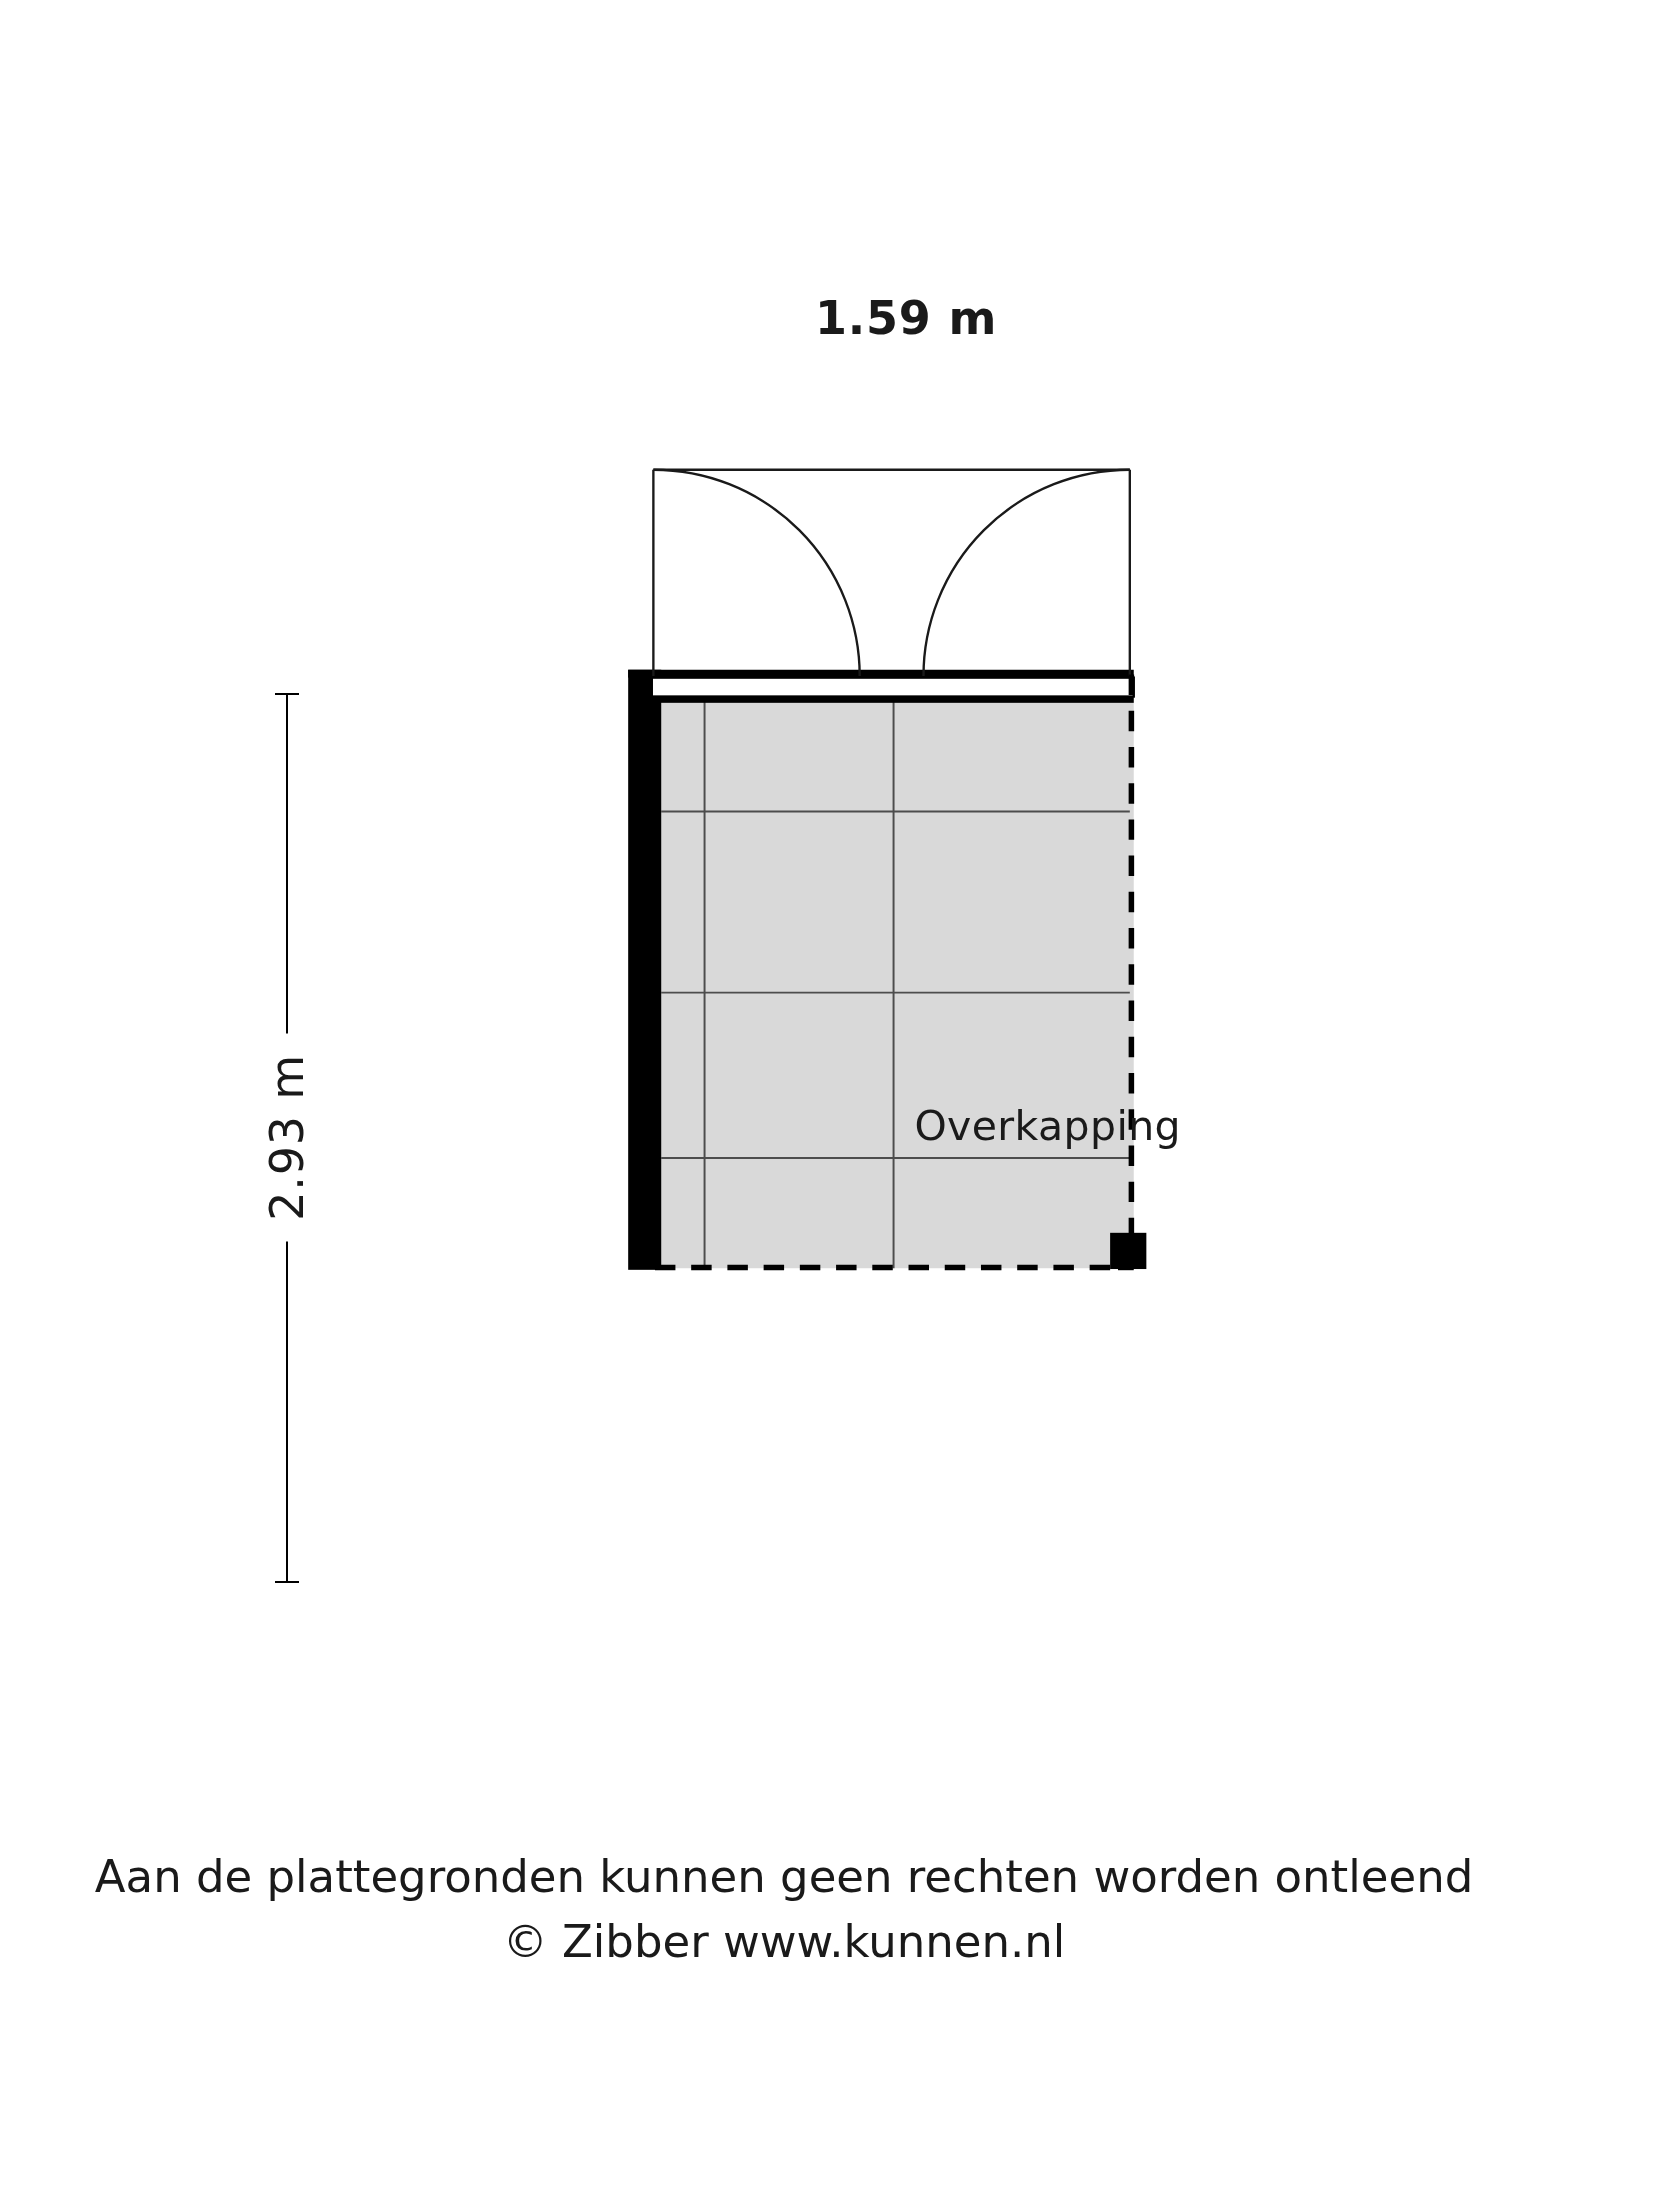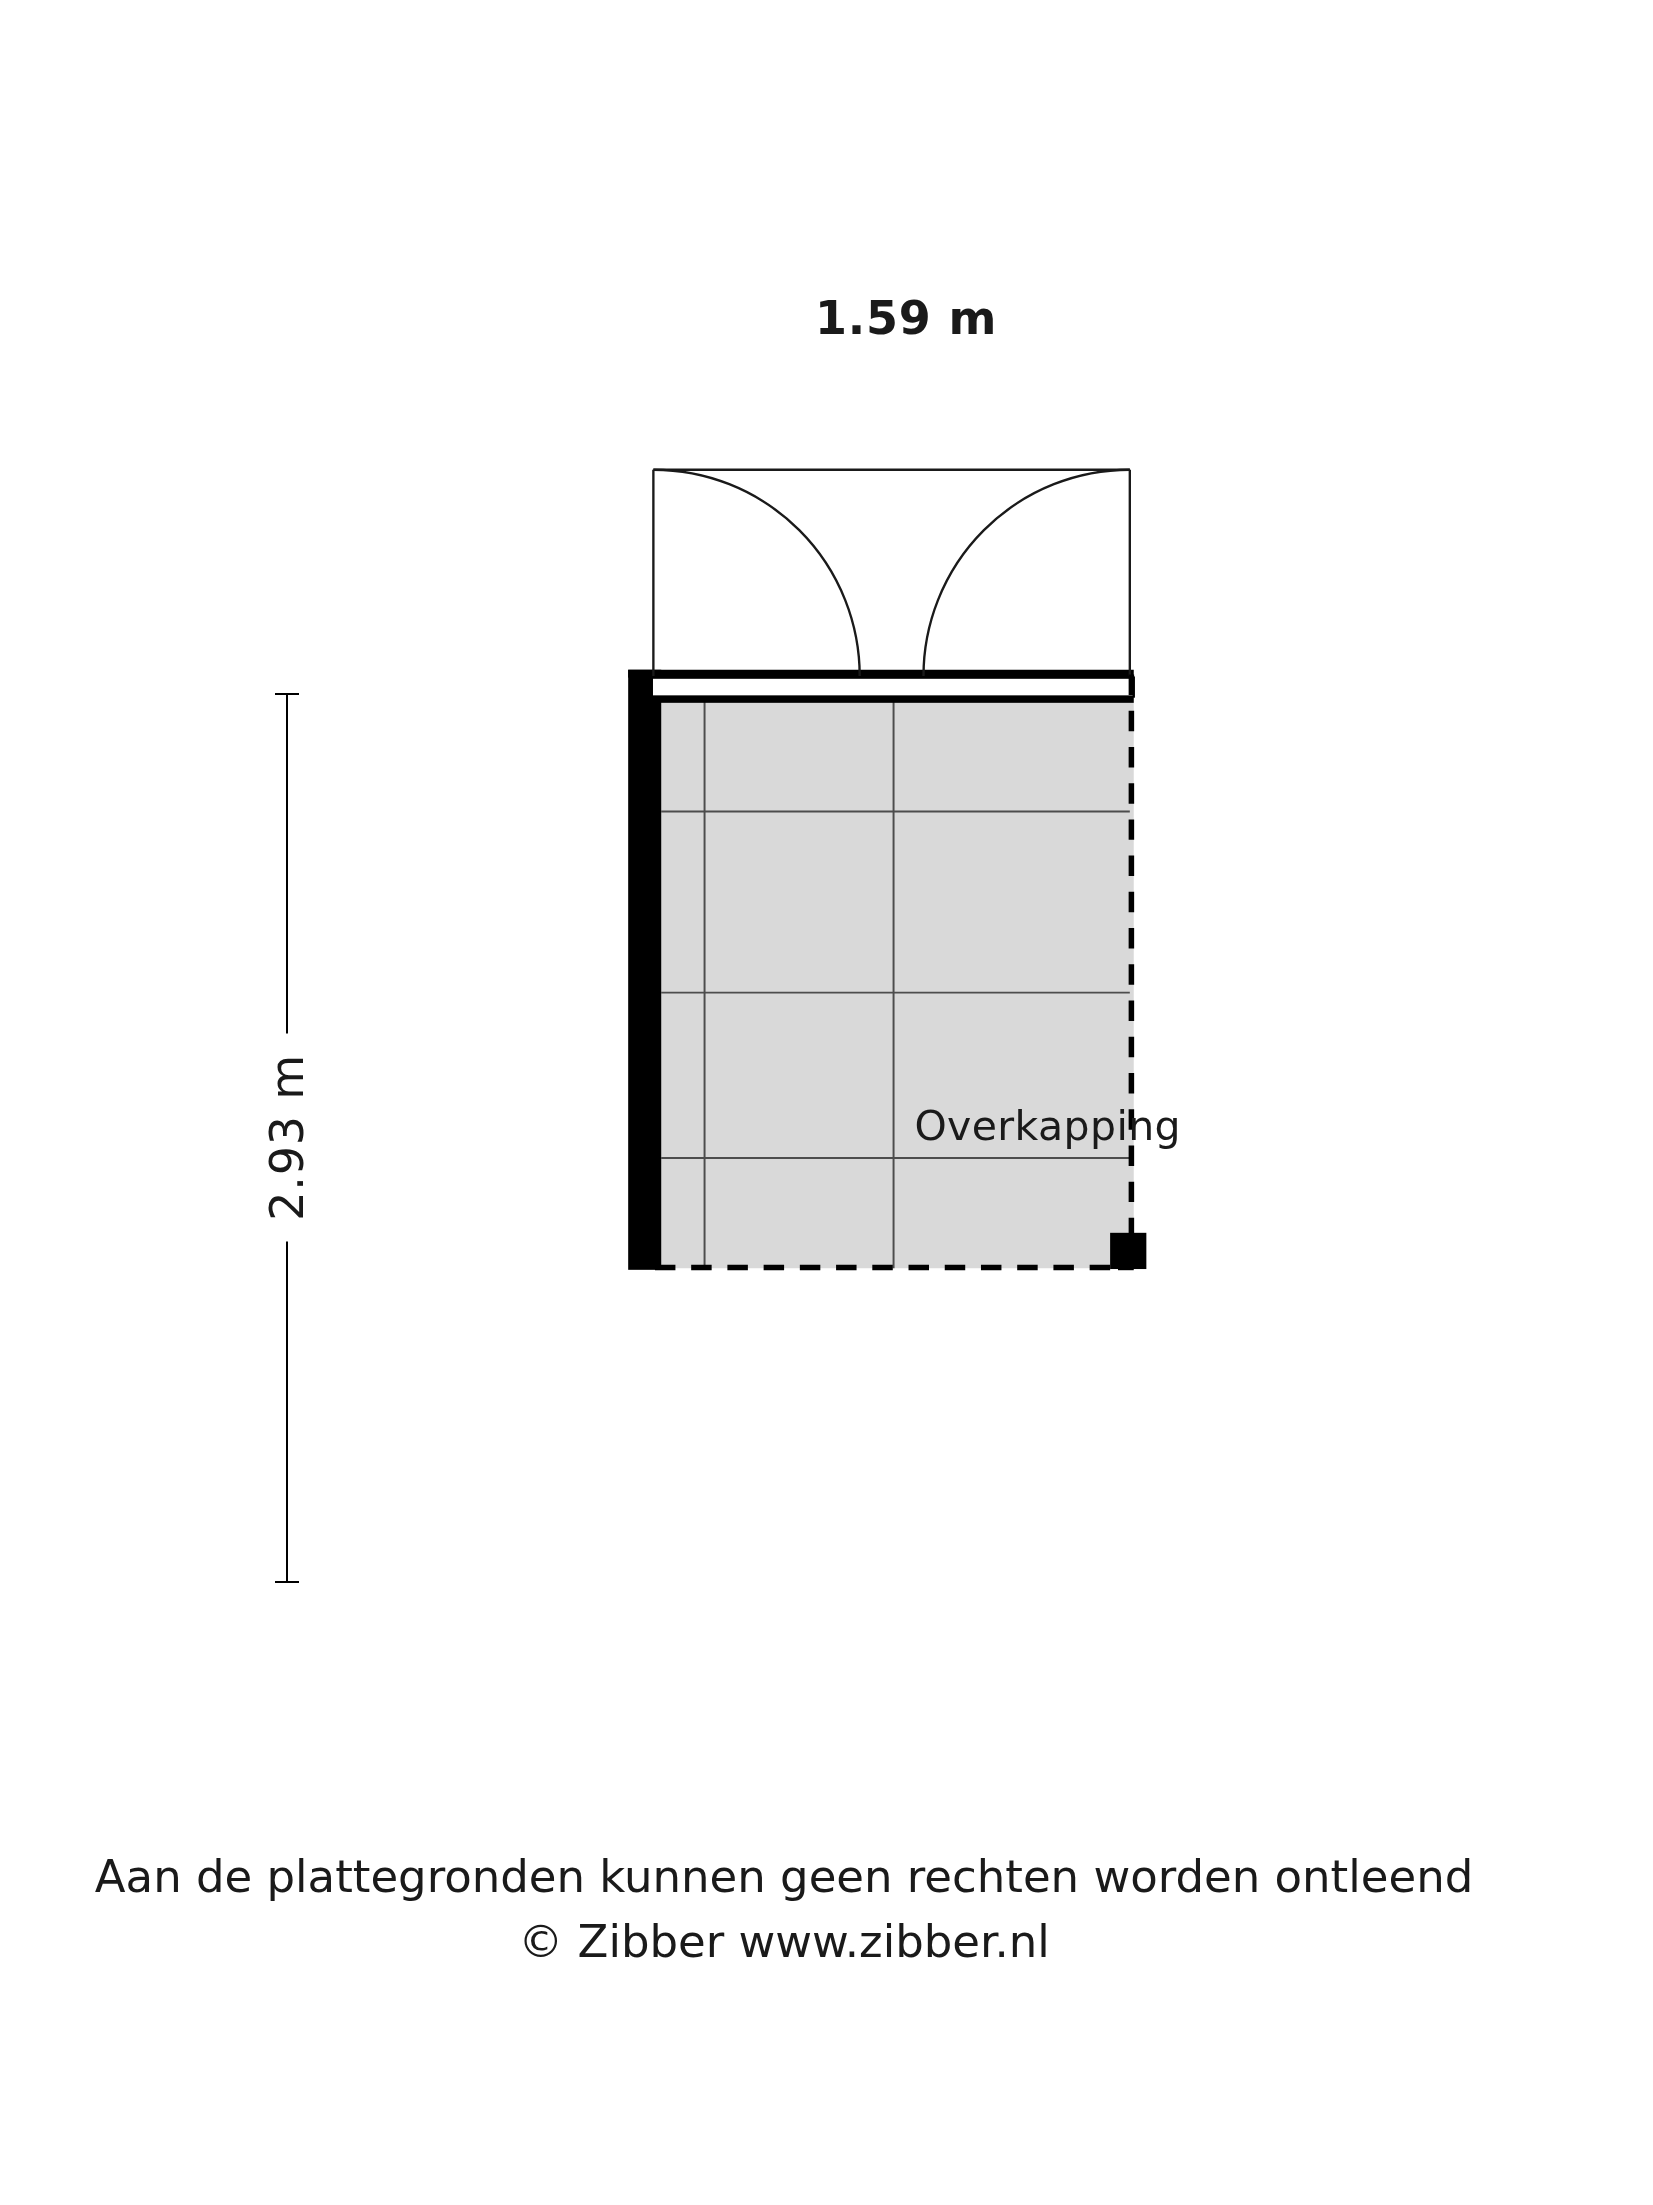--- a/index.html
+++ b/index.html
@@ -210,17 +210,17 @@
 
       <rect x="630" y="985" width="46" height="46" fill="#000000"></rect>
 
     </svg>
   </div>
 
   <div class="room-label">Overkapping</div>
 
   <div class="footer">
     <div class="line1">Aan de plattegronden kunnen geen rechten worden ontleend</div>
-    <div class="line2">© Zibber www.zibber.nl</div>
+    <div class="line2">© Zibber www.kunnen.nl</div>
   </div>
 
 </div>
 
 
 </body></html>

